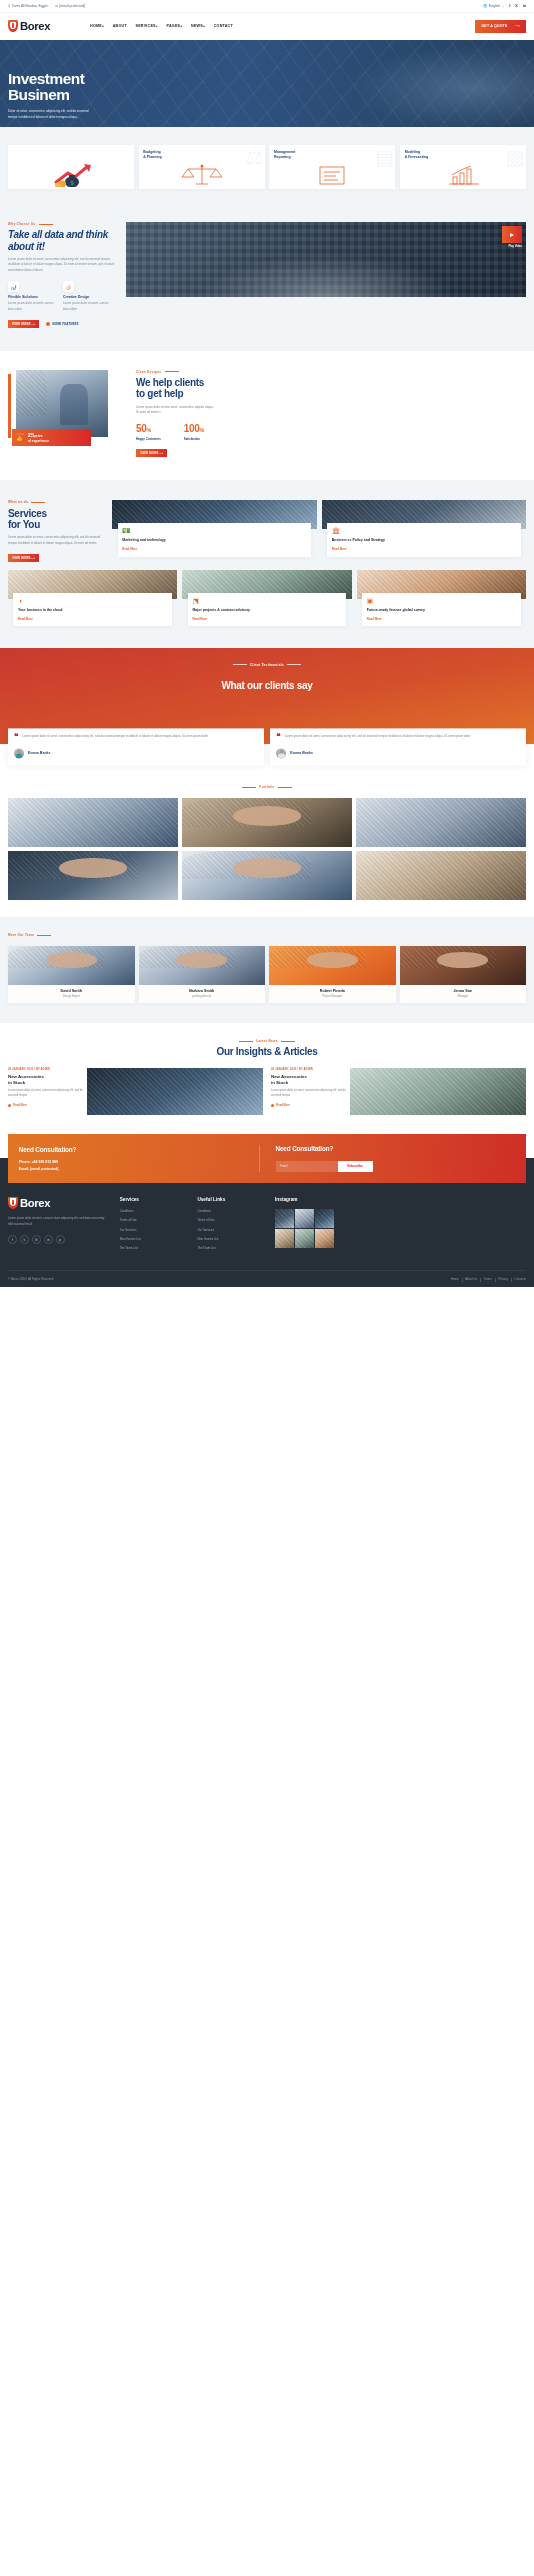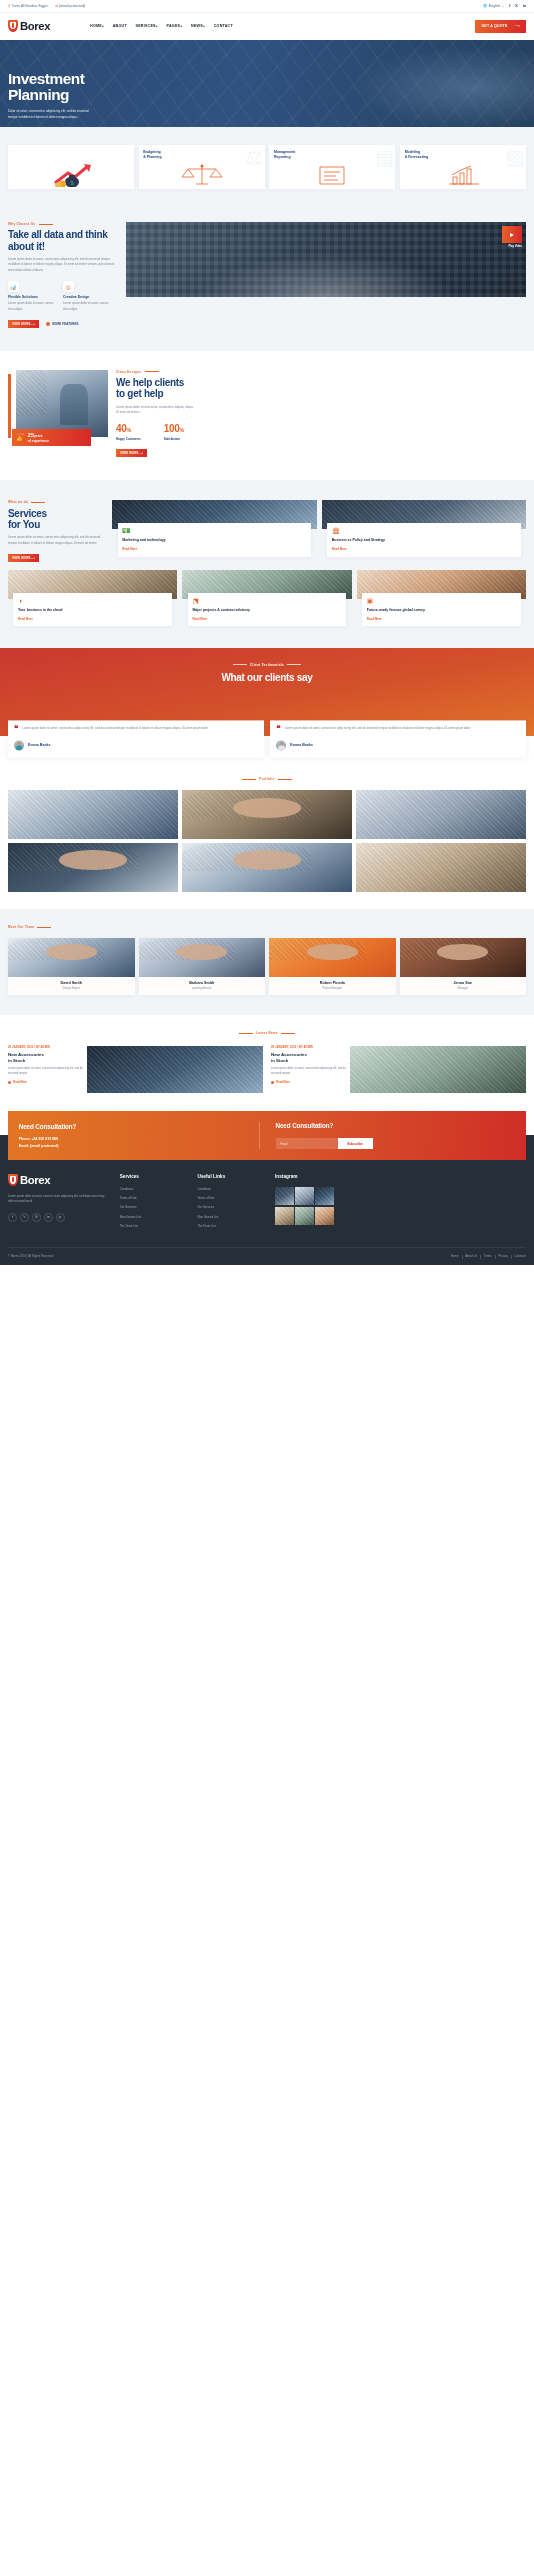--- a/index.html
+++ b/index.html
@@ -113,21 +113,21 @@
   }
   .feat-title { font-size: 3.5px; font-weight: 800; color: #1b4079; line-height: 1.3; }
   .feat-art { position: absolute; left: 0; right: 0; bottom: 2px; height: 25px; }
   .ghost {
     position: absolute; right: 1.3px; top: 2px; font-size: 20px; line-height: 1;
     color: rgba(27,64,121,.055);
   }
 
   
   .why { background: #f2f5f8; padding: 13.4px 8px 23px; display: flex; gap: 10.7px; }
-  .why-left { width: 107px; }
+  .why-left { width: 107px; font-style: italic; }
   .why-right { flex: 1; position: relative; }
   .why-media {
     height: 75px; position: relative; overflow: hidden;
     background: linear-gradient(135deg,#4a5e73,#2b3b4d 55%,#1b2836);
   }
   .why-media::before {
     content: ""; position: absolute; inset: 0;
     background:
       repeating-linear-gradient(0deg, rgba(255,255,255,.05) 0 4px, rgba(0,0,0,.06) 4px 8px),
       repeating-linear-gradient(90deg, rgba(255,255,255,.05) 0 4px, rgba(0,0,0,.06) 4px 8px);
@@ -161,21 +161,21 @@
   .more-feat {
     font-size: 2.9px; font-weight: 800; color: #1b4079; display: flex;
     align-items: center; gap: 2px; letter-spacing: 0.1px;
   }
   .more-feat .dot {
     width: 4px; height: 4px; border-radius: 50%; background: #e8632a;
     display: inline-block;
   }
 
   
-  .help { background: #fff; padding: 18.7px 8px 23px; display: flex; gap: 8px; }
+  .help { background: #fff; padding: 18.7px 8px 23px; display: flex; gap: 28px; }
   .help-left { width: 100px; position: relative; padding-left: 4px; }
   .help-bar {
     position: absolute; left: 0; top: 4.7px; width: 2.7px; height: 64px;
     background: #e8632a;
   }
   .help-img {
     height: 67px; margin-left: 4px; position: relative; overflow: hidden;
     background: linear-gradient(160deg,#cfd9e2 0%,#8ea3b7 40%,#3c536c 100%);
   }
   .help-img::before {
@@ -222,21 +222,21 @@
   .svc-more { font-size: 2.9px; font-weight: 800; color: #e8632a; margin-top: 4.7px; }
 
   
   .testi {
     background: linear-gradient(170deg,#c8392f 0%,#d4502b 55%,#e1742a 100%);
     padding: 14.7px 8px 0; position: relative;
   }
   .testi .h2, .testi .eyebrow { color: #fff; }
   .testi .eyebrow .rule { background: rgba(255,255,255,.75); }
   .testi h2 {
-    font-size: 10px; font-weight: 800; color: #fff; text-align: center; margin-top: 5px;
+    font-size: 10px; font-weight: 800; color: #fff; text-align: center; margin-top: 13px;
     letter-spacing: -0.3px;
   }
   .testi-cards { display: flex; gap: 6.7px; margin-top: 16px; transform: translateY(21.4px); }
   .testi-card { flex: 1; background: #fff; padding: 6.7px 6px 7.3px; box-shadow: 0 1.3px 6.7px rgba(80,20,10,.08); }
   .testi-q { display: flex; gap: 4px; }
   .quote-glyph { font-size: 8px; color: #d62828; font-weight: 800; line-height: .85; font-family: "Liberation Serif", serif; }
   .testi-person { display: flex; align-items: center; gap: 4px; margin-top: 6.7px; }
   .avatar {
     width: 10px; height: 10px; border-radius: 50%; overflow: hidden; position: relative;
     background: linear-gradient(170deg,#b9c4cf,#8a97a5);
@@ -403,21 +403,21 @@
     <div class="quote-btn">
       <span>GET A QUOTE</span>
       <span>⟶</span>
     </div>
   </div>
 
   <div class="hero">
     <div class="hero-inner">
       <h1>
         <span>Investment</span><br>
-        <span>Planning</span>
+        <span>Businem</span>
       </h1>
       <p>Dolor sit amet, consectetur adipisicing elit, sed do eiusmod tempor incididunt ut labore et dolore magna aliqua.</p>
       <div class="learn-btn">
         <span>LEARN MORE</span>
         <span>⟶</span>
       </div>
     </div>
   </div>
 
   <div class="feat-wrap">
@@ -560,21 +560,21 @@
         <span>Clean Designs</span>
         <span class="rule"></span>
       </div>
       <div class="h2">
         <span>We help clients</span><br>
         <span>to get help</span>
       </div>
       <div class="body-sm" style="margin-top:5.3px;max-width:80px">Lorem ipsum dolor sit ame amet, consectetur adipisic aliqua. Ut enim ad minim v</div>
       <div class="stats">
         <div>
-          <div class="stat-num"><span>40</span><small>%</small></div>
+          <div class="stat-num"><span>50</span><small>%</small></div>
           <div class="stat-lab">Happy Customers</div>
         </div>
         <div>
           <div class="stat-num"><span>100</span><small>%</small></div>
           <div class="stat-lab">Satisfaction</div>
         </div>
       </div>
       <div class="btn-grad" style="margin-top:8.7px">
         <span>VIEW MORE</span>
         <span>⟶</span>
@@ -760,20 +760,21 @@
       </div>
     </div>
   </div>
 
   <div class="blog">
     <div class="eyebrow center">
       <span class="rule"></span>
       <span>Latest News</span>
       <span class="rule"></span>
     </div>
+    <div class="h2" style="text-align:center">Our Insights &amp; Articles</div>
     <div class="blog-row">
       <div class="blog-card">
         <div class="blog-txt">
           <div class="blog-date">28 JANUARY, 2020 / BY ADMIN</div>
           <div class="blog-t">
             <span>New Accessories</span><br>
             <span>in Stock</span>
           </div>
           <div class="blog-ex">Lorem ipsum dolor sit amet, consectetur adipisicing elit, sed do eiusmod tempor</div>
           <div class="blog-read">

